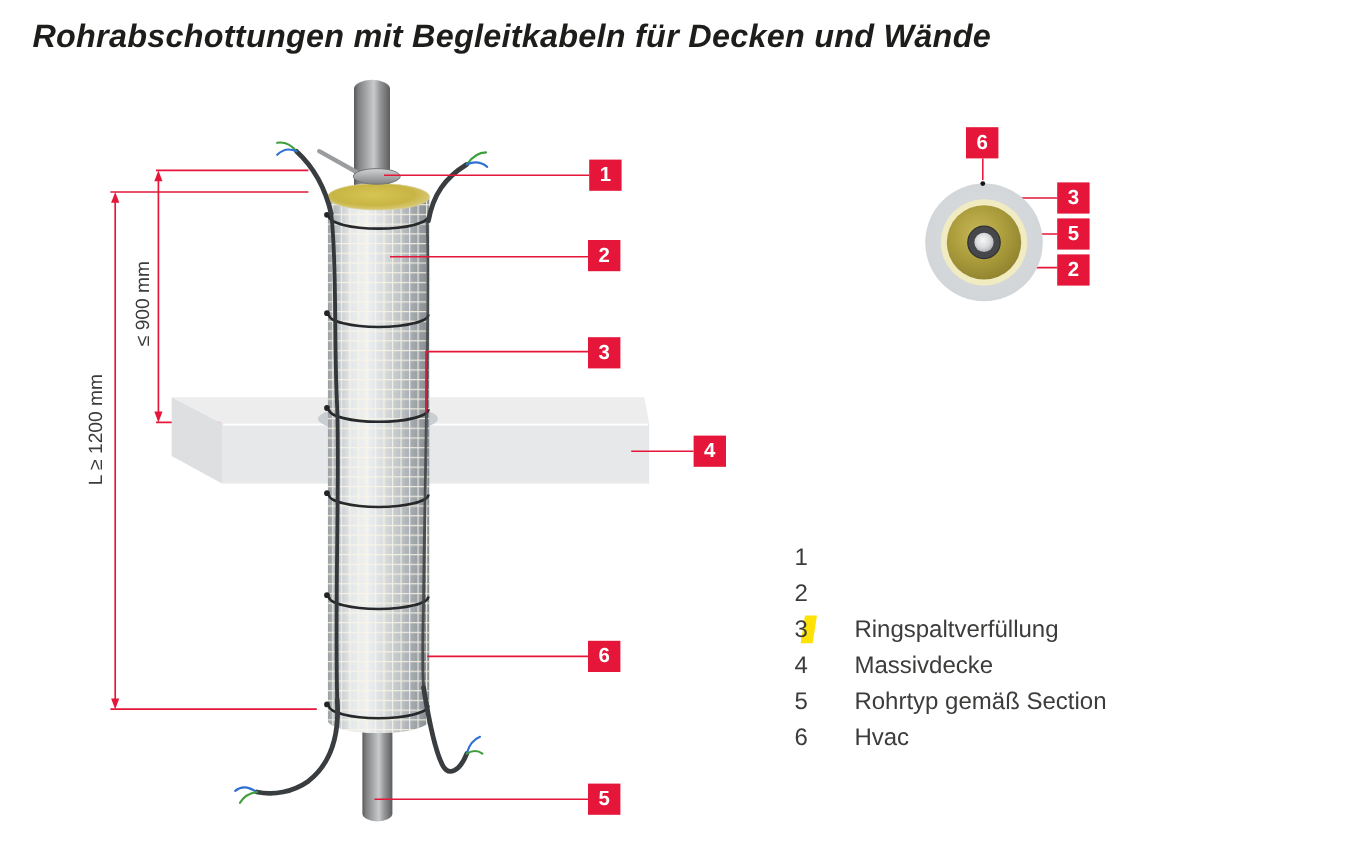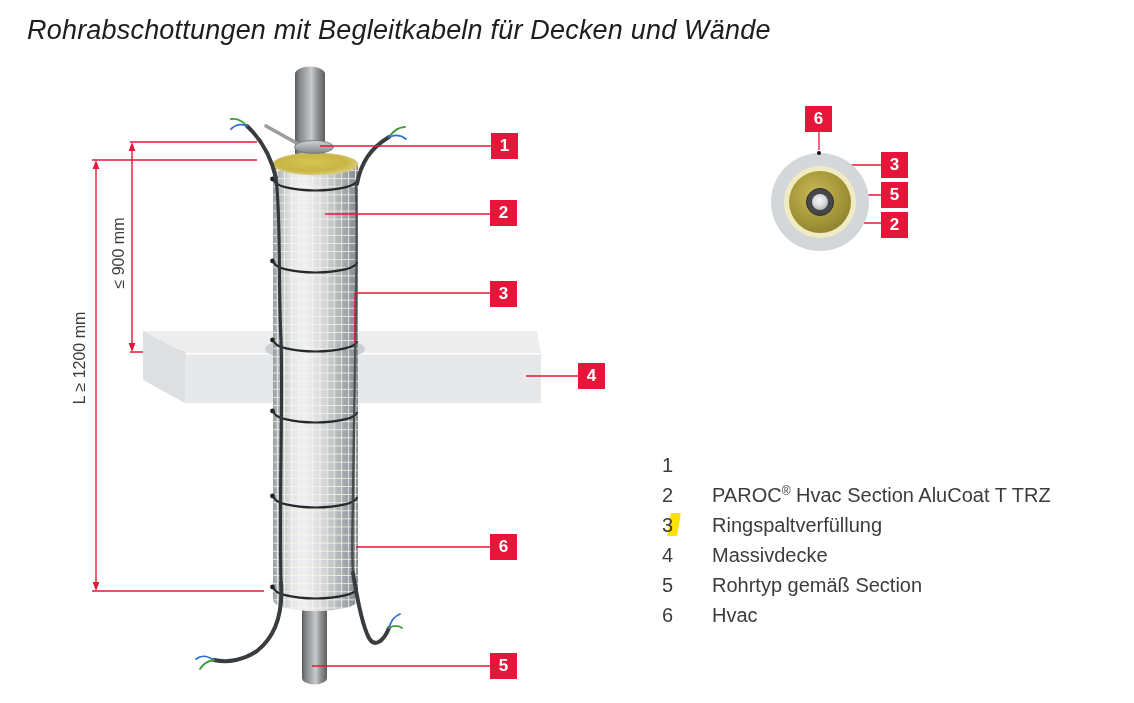--- a/index.html
+++ b/index.html
@@ -1,19 +1,19 @@
 <!DOCTYPE html>
 <html><head>
 <meta charset="utf-8">
 <style>
   html,body{margin:0;padding:0;background:#fff;}
   .page{position:relative;width:1134px;height:703px;background:#ffffff;overflow:hidden;
         font-family:"Liberation Sans", sans-serif;}
   .page-title{position:absolute;left:27px;top:14px;margin:0;font-size:27px;line-height:1.2;
-        font-weight:normal;font-style:italic;color:#1d1d1b;letter-spacing:.2px;white-space:nowrap;}
+        font-weight:bold;font-style:italic;color:#1d1d1b;letter-spacing:.2px;white-space:nowrap;}
   svg{position:absolute;left:0;top:0;}
   svg text{font-family:"Liberation Sans", sans-serif;}
   .callout{position:absolute;width:27px;height:26px;background:#E5163A;color:#fff;
         font-size:17px;font-weight:bold;text-align:center;line-height:26px;}
   .legend{position:absolute;left:662px;top:450px;color:#3c3c3b;font-size:20px;}
   .legend-row{display:flex;height:30px;line-height:30px;}
   .legend-num{width:50px;position:relative;}
   .legend-num .numtxt{position:relative;z-index:1;}
   .hl-mark{position:absolute;left:7px;top:3px;width:10px;height:23px;background:#FFE205;
         transform:skewX(-9deg);z-index:0;}
@@ -192,21 +192,20 @@
   <div class="callout" style="left:881px;top:152px;">3</div>
   <div class="callout" style="left:881px;top:182px;">5</div>
   <div class="callout" style="left:881px;top:212px;">2</div>
 
   <div class="legend">
     <div class="legend-row">
       <span class="legend-num"><span class="numtxt">1</span></span>
     </div>
     <div class="legend-row">
       <span class="legend-num"><span class="numtxt">2</span></span>
-      <span class="legend-label"><span>PAROC</span><span class="reg-sup">®</span><span> Hvac Section AluCoat T TRZ</span></span>
     </div>
     <div class="legend-row">
       <span class="legend-num"><span class="hl-mark"></span><span class="numtxt">3</span></span>
       <span class="legend-label">Ringspaltverfüllung</span>
     </div>
     <div class="legend-row">
       <span class="legend-num"><span class="numtxt">4</span></span>
       <span class="legend-label">Massivdecke</span>
     </div>
     <div class="legend-row">

